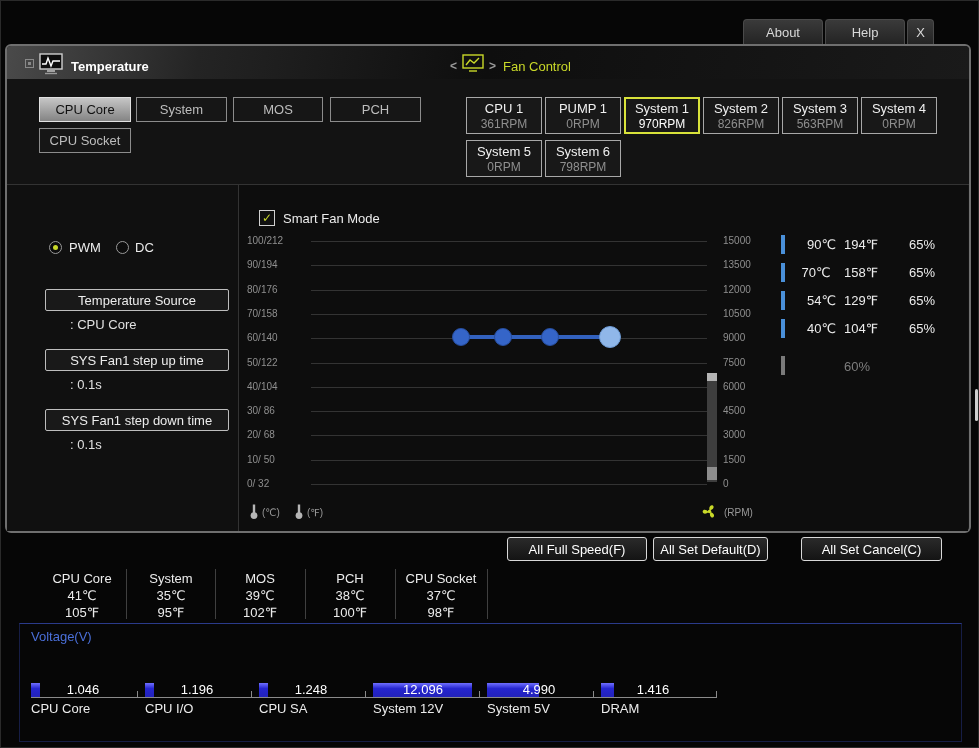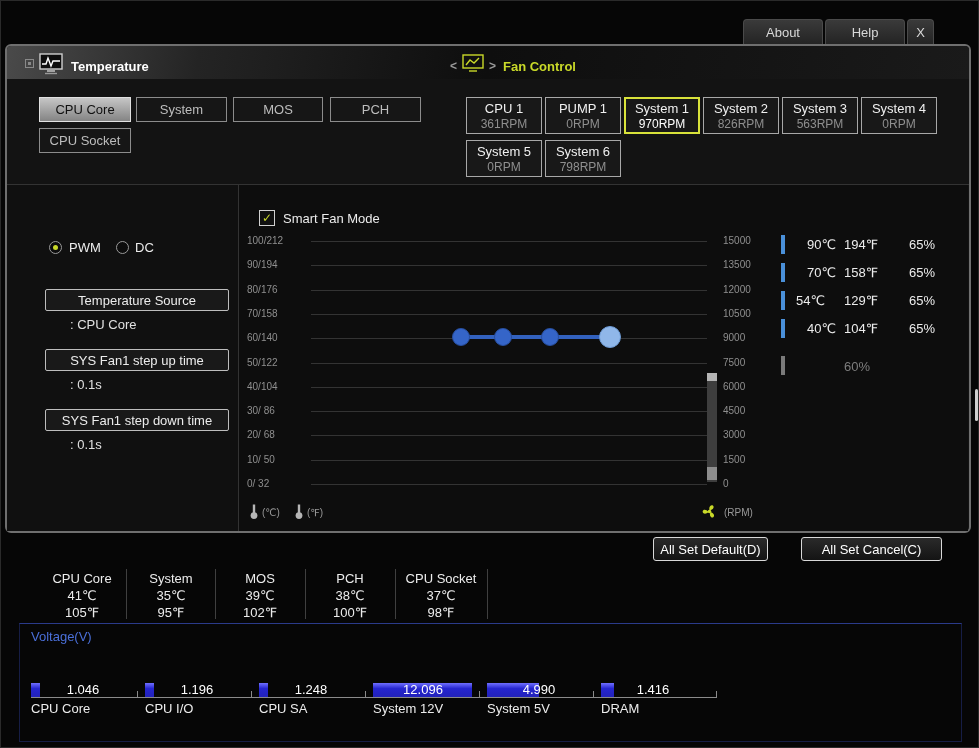--- a/index.html
+++ b/index.html
@@ -9,21 +9,21 @@
   .abs{position:absolute;box-sizing:border-box;}
   .title{font-size:20px;color:#fff;letter-spacing:.3px;}
   .winbtn{height:25px;background:linear-gradient(#3a3a3a,#242424);border:1px solid #4a4a4a;border-bottom:none;
           border-radius:4px 4px 0 0;color:#d8d8d8;font-size:13px;display:flex;align-items:center;justify-content:center;}
   .panel{left:4px;top:43px;width:966px;height:489px;border:2px solid #6f6f6f;border-radius:6px;background:#131313;}
   .panel-header{left:6px;top:45px;width:962px;height:33px;border-radius:4px 4px 0 0;
           background:linear-gradient(100deg,#4a4a4a 0%,#242424 20%,#0e0e0e 50%,#1a1a1a 100%);}
   .region-left{left:6px;top:184px;width:231px;height:346px;background:#101010;}
   .region-chart{left:238px;top:184px;width:729px;height:346px;background:#0d0d0d;}
   .sec-label{font-size:13px;font-weight:bold;color:#fff;}
-  .fan-label{font-size:13px;font-weight:bold;color:#c9d929;}
+  .fan-label{font-size:13px;font-weight:normal;color:#c9d929;}
   .nav-arrow{font-size:12px;color:#9a9a9a;font-weight:bold;}
   .tab{height:25px;background:#161616;border:1px solid #8c8c8c;color:#bdbdbd;font-size:13px;
        display:flex;align-items:center;justify-content:center;}
   .tab.selected{background:linear-gradient(#c6c6c6,#848484);border-color:#e0e0e0;color:#101010;}
   .fanbtn{width:76px;height:37px;background:#181818;border:1px solid #a8a8a8;display:flex;flex-direction:column;
           align-items:center;justify-content:center;gap:1px;}
   .fanbtn .fname{font-size:13px;color:#f0f0f0;}
   .fanbtn .frpm{font-size:12px;color:#8f8f8f;}
   .fanbtn.selected{border:2px solid #d8e23a;}
   .fanbtn.selected .frpm{color:#fff;}
@@ -237,37 +237,38 @@
     </svg>
   </div>
   <div class="abs unit" style="left:723px;top:506px">(RPM)</div>
 
   <div class="abs rowbar" style="left:780px;top:234px"></div>
   <div class="abs rowtxt" style="left:795px;top:236px;width:40px;text-align:right">90℃</div>
   <div class="abs rowtxt" style="left:843px;top:236px">194℉</div>
   <div class="abs rowtxt" style="left:898px;top:236px;width:36px;text-align:right">65%</div>
 
   <div class="abs rowbar" style="left:780px;top:262px"></div>
-  <div class="abs rowtxt" style="left:795px;top:264px;width:40px;text-align:right">70℃</div>
+  <div class="abs rowtxt" style="left:795px;top:264px;width:40px;text-align:center">70℃</div>
   <div class="abs rowtxt" style="left:843px;top:264px">158℉</div>
   <div class="abs rowtxt" style="left:898px;top:264px;width:36px;text-align:right">65%</div>
 
   <div class="abs rowbar" style="left:780px;top:290px"></div>
-  <div class="abs rowtxt" style="left:795px;top:292px;width:40px;">54℃</div>
+  <div class="abs rowtxt" style="left:795px;top:292px;width:40px;text-align:right">54℃</div>
   <div class="abs rowtxt" style="left:843px;top:292px">129℉</div>
   <div class="abs rowtxt" style="left:898px;top:292px;width:36px;text-align:right">65%</div>
 
   <div class="abs rowbar" style="left:780px;top:318px"></div>
   <div class="abs rowtxt" style="left:795px;top:320px;width:40px;text-align:right">40℃</div>
   <div class="abs rowtxt" style="left:843px;top:320px">104℉</div>
   <div class="abs rowtxt" style="left:898px;top:320px;width:36px;text-align:right">65%</div>
 
   <div class="abs rowbar graybar" style="left:780px;top:355px"></div>
   <div class="abs rowtxt graytxt" style="left:843px;top:358px">60%</div>
 
+  <div class="abs actbtn" style="left:506px;top:536px;width:140px">All Full Speed(F)</div>
   <div class="abs actbtn" style="left:652px;top:536px;width:115px">All Set Default(D)</div>
   <div class="abs actbtn" style="left:800px;top:536px;width:141px">All Set Cancel(C)</div>
 
   <div class="abs readout" style="left:35px;top:569px">
     <div>CPU Core</div>
     <div>41℃</div>
     <div>105℉</div>
   </div>
   <div class="abs readout" style="left:124px;top:569px">
     <div>System</div>

